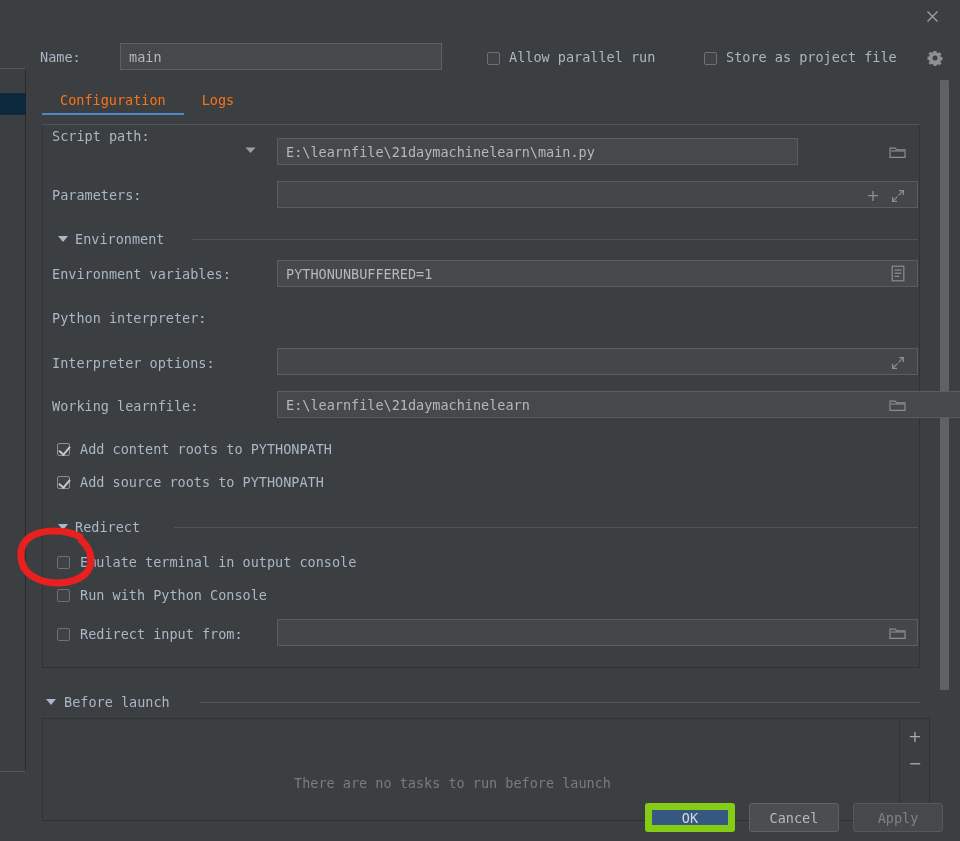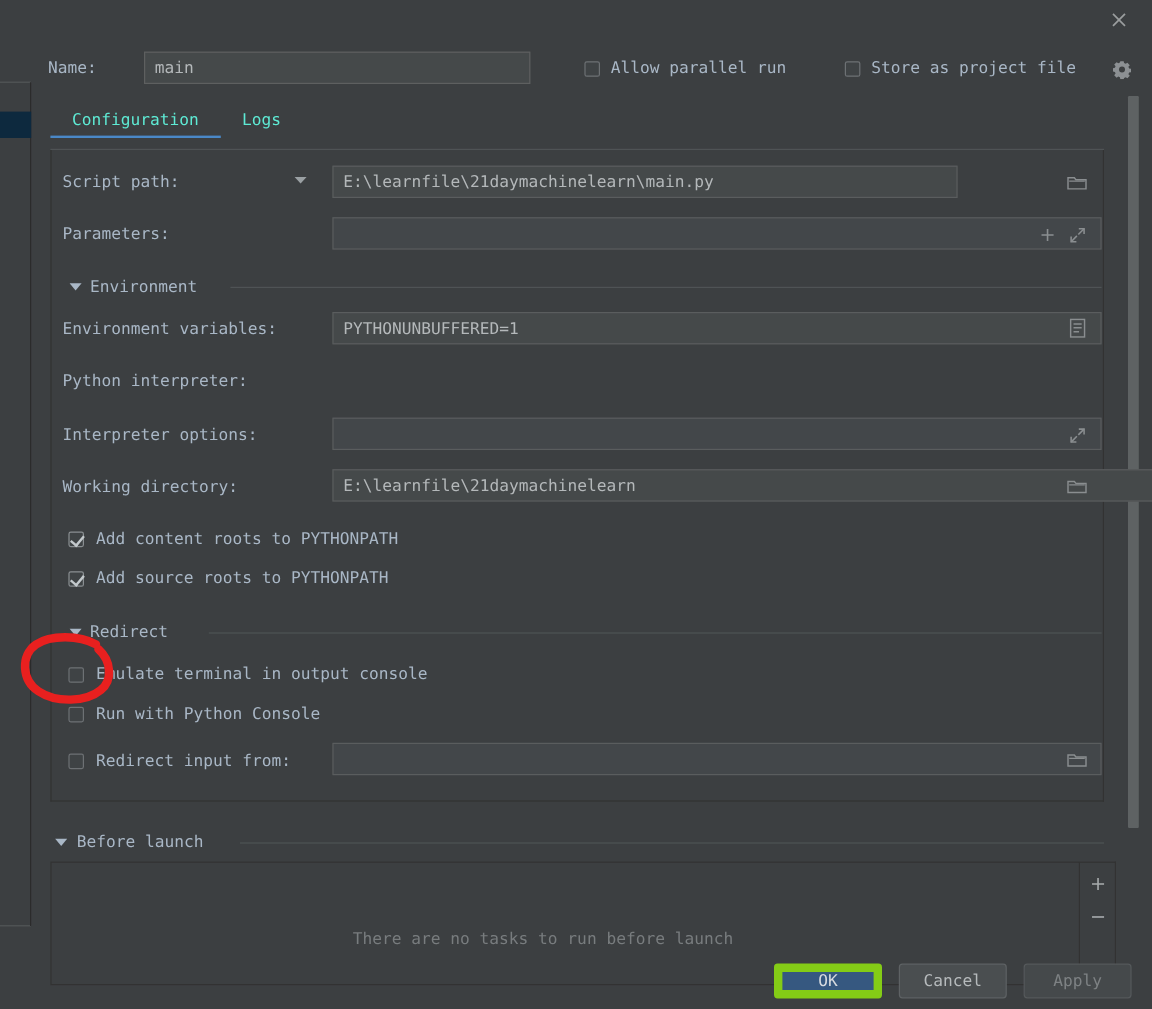--- a/index.html
+++ b/index.html
@@ -70,21 +70,21 @@
     content: "";
     position: absolute;
     left: 3px; top: 0px;
     width: 5px; height: 9px;
     border-right: 2px solid #c3c9cc;
     border-bottom: 2px solid #c3c9cc;
     transform: rotate(40deg);
   }
   .topcheck {
     position: absolute; top: 49px;
-    display: flex; align-items: center; gap: 9px;
+    display: flex; align-items: flex-end; gap: 9px;
     color: #a9b7c6; font-size: 13.5px;
   }
   .topcheck.parallel { left: 487px; }
   .topcheck.store    { left: 704px; }
   .gear-icon {
     position: absolute; left: 927px; top: 50px;
     width: 16px; height: 16px; color: #8c9093;
   }
 
   
@@ -99,21 +99,21 @@
     background: #5e6263; border-radius: 1px;
   }
 
   
   .tabs {
     position: absolute; left: 42px; top: 88px;
     display: flex; align-items: flex-end; gap: 0;
   }
   .tab {
     padding: 4px 18px 7px 18px;
-    color: #5eead4; font-size: 13.5px;
+    color: #f97316; font-size: 13.5px;
     position: relative;
   }
   .tab.active::after {
     content: "";
     position: absolute; left: 0; right: 0; bottom: 0;
     height: 2px; background: #4a88c7;
   }
   .tab-divider {
     position: absolute; left: 42px; top: 124px;
     width: 878px; height: 1px; background: #4f5355;
@@ -320,21 +320,21 @@
       <span>Logs</span>
     </div>
   </div>
   <div class="tab-divider"></div>
 
   <div class="vscroll-track"></div>
   <div class="vscroll-thumb"></div>
 
   <div class="panel"></div>
 
-  <div class="field-label" style="left:52px; top:144px;">Script path:</div>
+  <div class="field-label" style="left:52px; top:128px;">Script path:</div>
   <div class="lbl-arrow" style="left:245px; top:146px;">
     <svg width="11" height="8" viewBox="0 0 11 8" aria-hidden="true">
         <path fill="#9aa0a3" d="M0.5 1.5h10L5.5 7z"></path>
       </svg>
   </div>
   <div class="txtfield" style="left:277px; top:138px; width:521px;">
     <span>E:\learnfile\21daymachinelearn\main.py</span>
   </div>
   <div class="field-icon" style="left:888px; top:145px; width:18px; height:14px;">
     <svg width="17" height="14" viewBox="0 0 17 14" aria-hidden="true">
@@ -384,21 +384,21 @@
   </div>
   <div class="field-icon" style="left:890px; top:355px; width:15px; height:15px;">
     <svg width="14" height="14" viewBox="0 0 14 14" aria-hidden="true">
       <path fill="none" stroke="#8a8e90" stroke-width="1.3" d="M8 1.6h4.4V6"></path>
       <path fill="none" stroke="#8a8e90" stroke-width="1.3" d="M12.4 1.6L7.6 6.4"></path>
       <path fill="none" stroke="#8a8e90" stroke-width="1.3" d="M6 12.4H1.6V8"></path>
       <path fill="none" stroke="#8a8e90" stroke-width="1.3" d="M1.6 12.4l4.8-4.8"></path>
     </svg>
   </div>
 
-  <div class="field-label" style="left:52px; top:398px;">Working directory:</div>
+  <div class="field-label" style="left:52px; top:398px;">Working learnfile:</div>
   <div class="txtfield" style="left:277px; top:391px; width:704px;">
     <span>E:\learnfile\21daymachinelearn</span>
   </div>
   <div class="field-icon" style="left:888px; top:398px; width:18px; height:14px;">
     <svg width="17" height="14" viewBox="0 0 17 14" aria-hidden="true">
       <path fill="none" stroke="#8a8e90" stroke-width="1.2" d="M1 3.2h5.3l1.3 1.6H16v7.6H1z"></path>
       <line x1="2" y1="6" x2="15" y2="6" stroke="#8a8e90" stroke-width="1.1"></line>
     </svg>
   </div>
 

